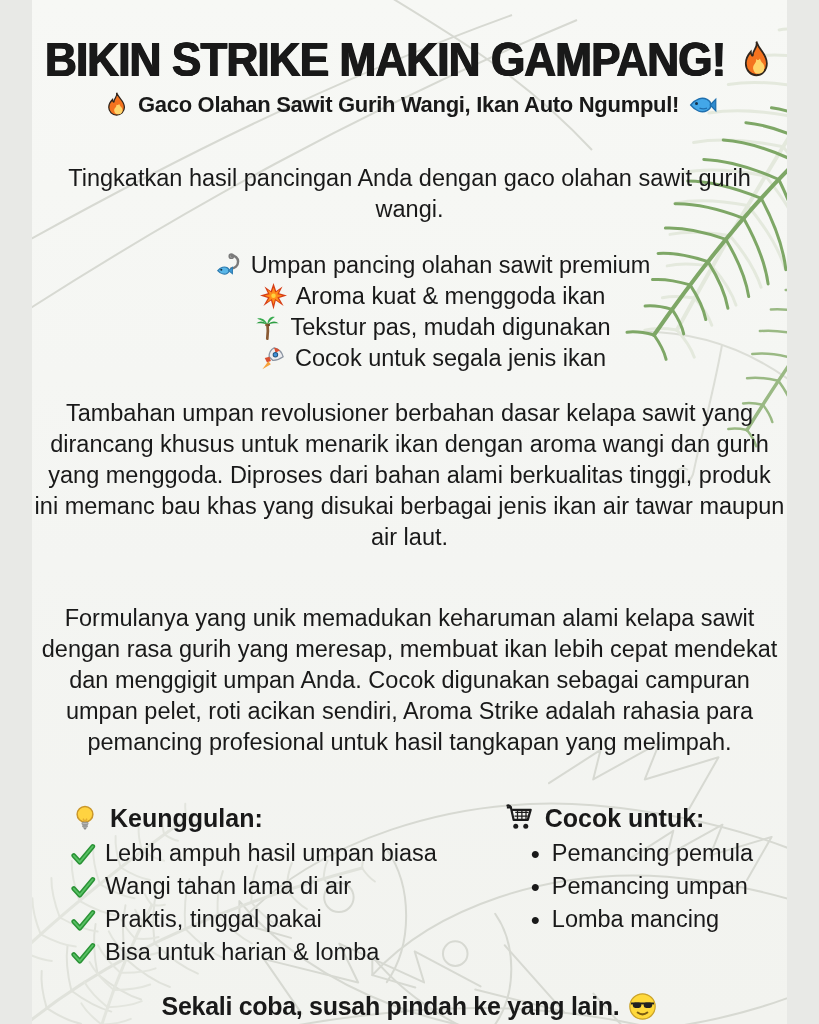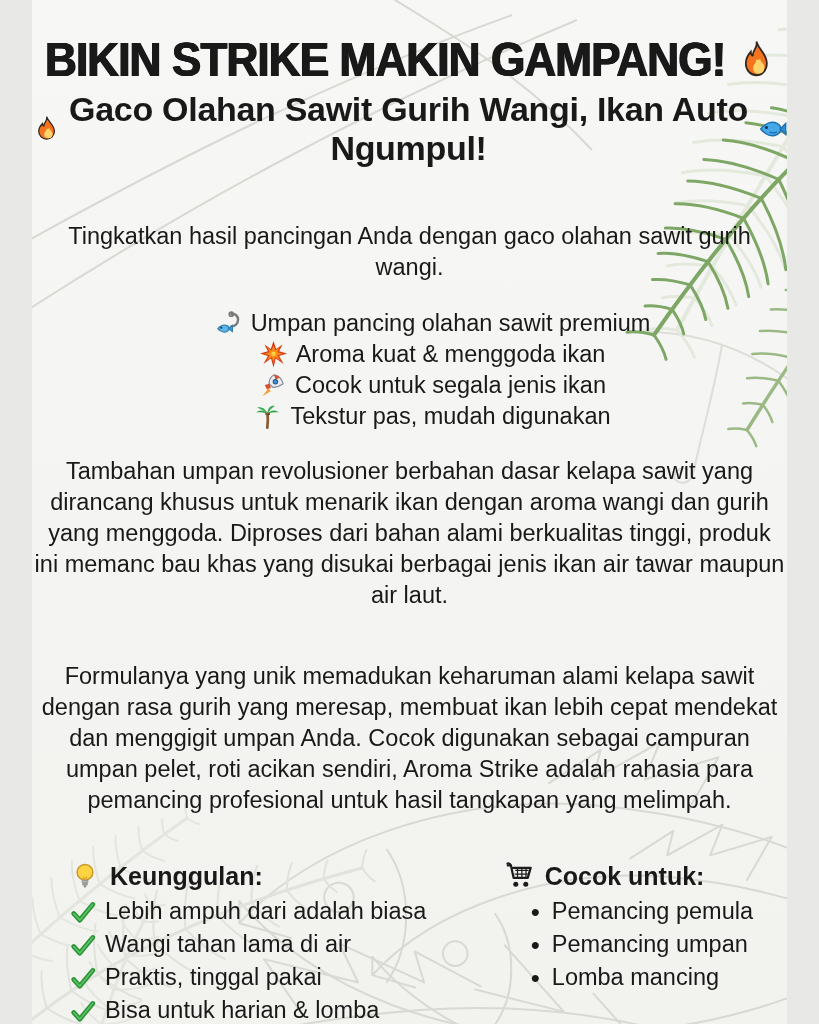--- a/index.html
+++ b/index.html
@@ -19,21 +19,21 @@
     text-align:center;
     font-size:49px;line-height:1.05;
     font-weight:700;letter-spacing:-1px;
     transform:scaleX(0.90);transform-origin:center;
     text-shadow:0.8px 0 currentColor,-0.8px 0 currentColor,0 0.4px currentColor;
     white-space:nowrap;
     display:flex;align-items:center;justify-content:center;gap:12px;
   }
   .subtitle{
     margin-top:5px;text-align:center;
-    font-size:34px;font-weight:700;letter-spacing:-0.3px;
+    font-size:22px;font-weight:700;letter-spacing:-0.3px;
     display:flex;align-items:center;justify-content:center;gap:8px;
   }
   .body-text{
     text-align:center;font-size:23.5px;line-height:31px;font-weight:400;
     margin-left:auto;margin-right:auto;
   }
   .intro-text{margin-top:24px;max-width:700px;}
   .feature-list{list-style:none;margin:2px 0 0;padding:0;}
   .feature-item{
     display:flex;align-items:center;justify-content:center;gap:9px;
@@ -293,39 +293,39 @@
       <li class="feature-item">
         <svg class="icon" width="27" height="27" viewBox="0 0 24 24">
           <polygon points="12,0 14.4,7 20,3 17,9 24,11 17,13.4 21,20.5 14,15.5 12,23.5 9.8,15.5 3,20.5 7,13.4 0,11 7,9 4,3 9.6,7" fill="#d63d15"></polygon>
           <polygon points="12,4 13.6,8.4 17.4,6 15.4,10 20,11.2 15.4,12.8 18,17.4 13.4,14.2 12,19.4 10.6,14.2 6,17.4 8.6,12.8 4,11.2 8.6,10 6.6,6 10.4,8.4" fill="#ff8c1a"></polygon>
           <circle cx="12" cy="11.3" r="2" fill="#ffd23f"></circle>
         </svg>
         <span>Aroma kuat &amp; menggoda ikan</span>
       </li>
       <li class="feature-item">
         <svg class="icon" width="27" height="27" viewBox="0 0 24 24">
-          <path d="M13.5 2.5c4 1 7 4 8 8-3 2.2-6.3 3.2-9.3 3.1L9 10.4c-.1-3 .9-6 4.5-7.9z" fill="#ececef" stroke="#8a93a0" stroke-width="1.1"></path>
-          <path d="M13.5 2.5c2 .3 3.5 1 5 2.3l-3.8 2.1z" fill="#d94f30"></path>
-          <circle cx="14.6" cy="8.7" r="2" fill="#3f8fd9" stroke="#24557f" stroke-width=".9"></circle>
-          <path d="M9.3 10.5l-4.2 1 2 4 3.5-1.3" fill="#d94f30"></path>
-          <path d="M8.3 14.5l-5.3 7 7.5-4.4z" fill="#f6a23b"></path>
-        </svg>
-        <span>Cocok untuk segala jenis ikan</span>
-      </li>
-      <li class="feature-item">
-        <svg class="icon" width="27" height="27" viewBox="0 0 24 24">
           <path d="M11.8 22c.7-5 .7-9 .2-12.5" stroke="#8a5a33" stroke-width="2.4" fill="none" stroke-linecap="round"></path>
           <path d="M12 9.5C8.5 6 4.5 6 2 8.5c3-.5 6 0 10 1z" fill="#2f9e44"></path>
           <path d="M12 9.5C10 4.5 6 3 2.8 4.2 6 5 9 6.8 12 9.5z" fill="#37ab4e"></path>
           <path d="M12 9.5C12 4 15 2 18.5 2.6 15.8 4.2 13.8 6.5 12 9.5z" fill="#37ab4e"></path>
           <path d="M12 9.5c3.5-3.5 7.5-3.5 10-1-3-.5-6 0-10 1z" fill="#2f9e44"></path>
           <circle cx="11" cy="9.8" r="1.1" fill="#8a5a33"></circle>
           <circle cx="13.2" cy="9.8" r="1.1" fill="#6e4626"></circle>
         </svg>
         <span>Tekstur pas, mudah digunakan</span>
+      </li>
+      <li class="feature-item">
+        <svg class="icon" width="27" height="27" viewBox="0 0 24 24">
+          <path d="M13.5 2.5c4 1 7 4 8 8-3 2.2-6.3 3.2-9.3 3.1L9 10.4c-.1-3 .9-6 4.5-7.9z" fill="#ececef" stroke="#8a93a0" stroke-width="1.1"></path>
+          <path d="M13.5 2.5c2 .3 3.5 1 5 2.3l-3.8 2.1z" fill="#d94f30"></path>
+          <circle cx="14.6" cy="8.7" r="2" fill="#3f8fd9" stroke="#24557f" stroke-width=".9"></circle>
+          <path d="M9.3 10.5l-4.2 1 2 4 3.5-1.3" fill="#d94f30"></path>
+          <path d="M8.3 14.5l-5.3 7 7.5-4.4z" fill="#f6a23b"></path>
+        </svg>
+        <span>Cocok untuk segala jenis ikan</span>
       </li>
     </ul>
 
     <p class="body-text para-desc">Tambahan umpan revolusioner berbahan dasar kelapa sawit yang dirancang khusus untuk menarik ikan dengan aroma wangi dan gurih yang menggoda. Diproses dari bahan alami berkualitas tinggi, produk ini memanc bau khas yang disukai berbagai jenis ikan air tawar maupun air laut.</p>
     <p class="body-text para-formula">Formulanya yang unik memadukan keharuman alami kelapa sawit dengan rasa gurih yang meresap, membuat ikan lebih cepat mendekat dan menggigit umpan Anda. Cocok digunakan sebagai campuran umpan pelet, roti acikan sendiri, Aroma Strike adalah rahasia para pemancing profesional untuk hasil tangkapan yang melimpah.</p>
 
     <section class="columns">
       <div>
         <h3 class="col-heading">
           <svg class="icon" width="30" height="30" viewBox="0 0 24 24">
@@ -336,21 +336,21 @@
             <path d="M10.6 20h2.8l-1.4 1.6z" fill="#8c8c8c"></path>
           </svg>
           <span>Keunggulan:</span>
         </h3>
         <ul class="adv-list">
           <li class="adv-item">
             <svg class="icon" width="26" height="26" viewBox="0 0 24 24">
                 <path d="M3.5 13.5l5.5 6L21 5" stroke="#2a9235" stroke-width="4.4" fill="none" stroke-linecap="round" stroke-linejoin="round"></path>
                 <path d="M3.5 13.5l5.5 6L21 5" stroke="#58c164" stroke-width="1.6" fill="none" stroke-linecap="round" stroke-linejoin="round"></path>
               </svg>
-            <span>Lebih ampuh dari adalah biasa</span>
+            <span>Lebih ampuh hasil umpan biasa</span>
           </li>
           <li class="adv-item">
             <svg class="icon" width="26" height="26" viewBox="0 0 24 24">
                 <path d="M3.5 13.5l5.5 6L21 5" stroke="#2a9235" stroke-width="4.4" fill="none" stroke-linecap="round" stroke-linejoin="round"></path>
                 <path d="M3.5 13.5l5.5 6L21 5" stroke="#58c164" stroke-width="1.6" fill="none" stroke-linecap="round" stroke-linejoin="round"></path>
               </svg>
             <span>Wangi tahan lama di air</span>
           </li>
           <li class="adv-item">
             <svg class="icon" width="26" height="26" viewBox="0 0 24 24">

